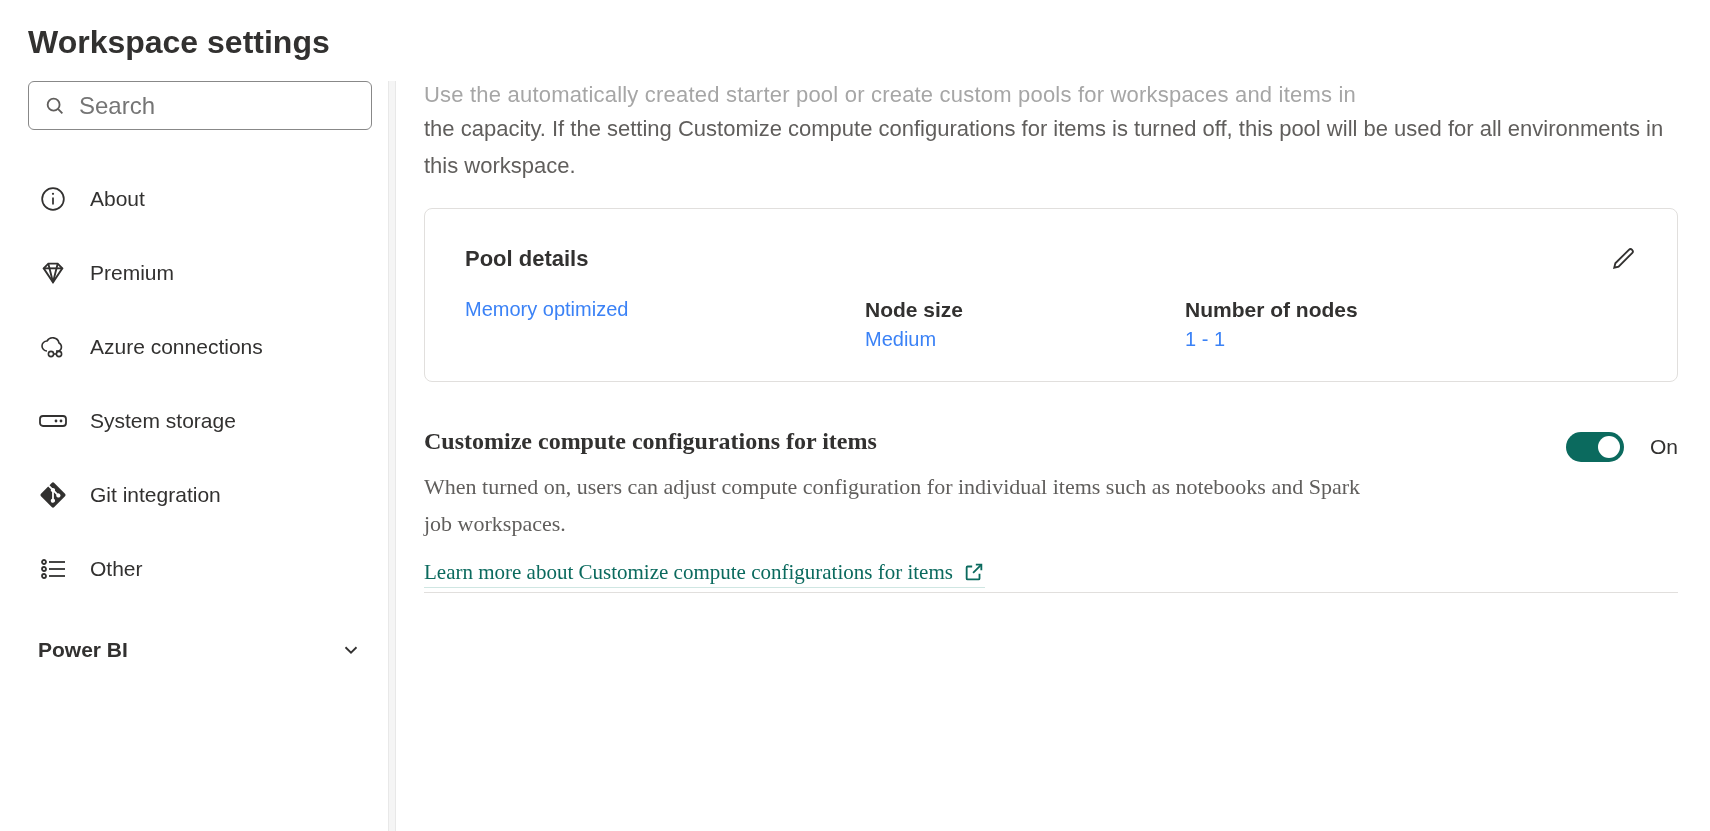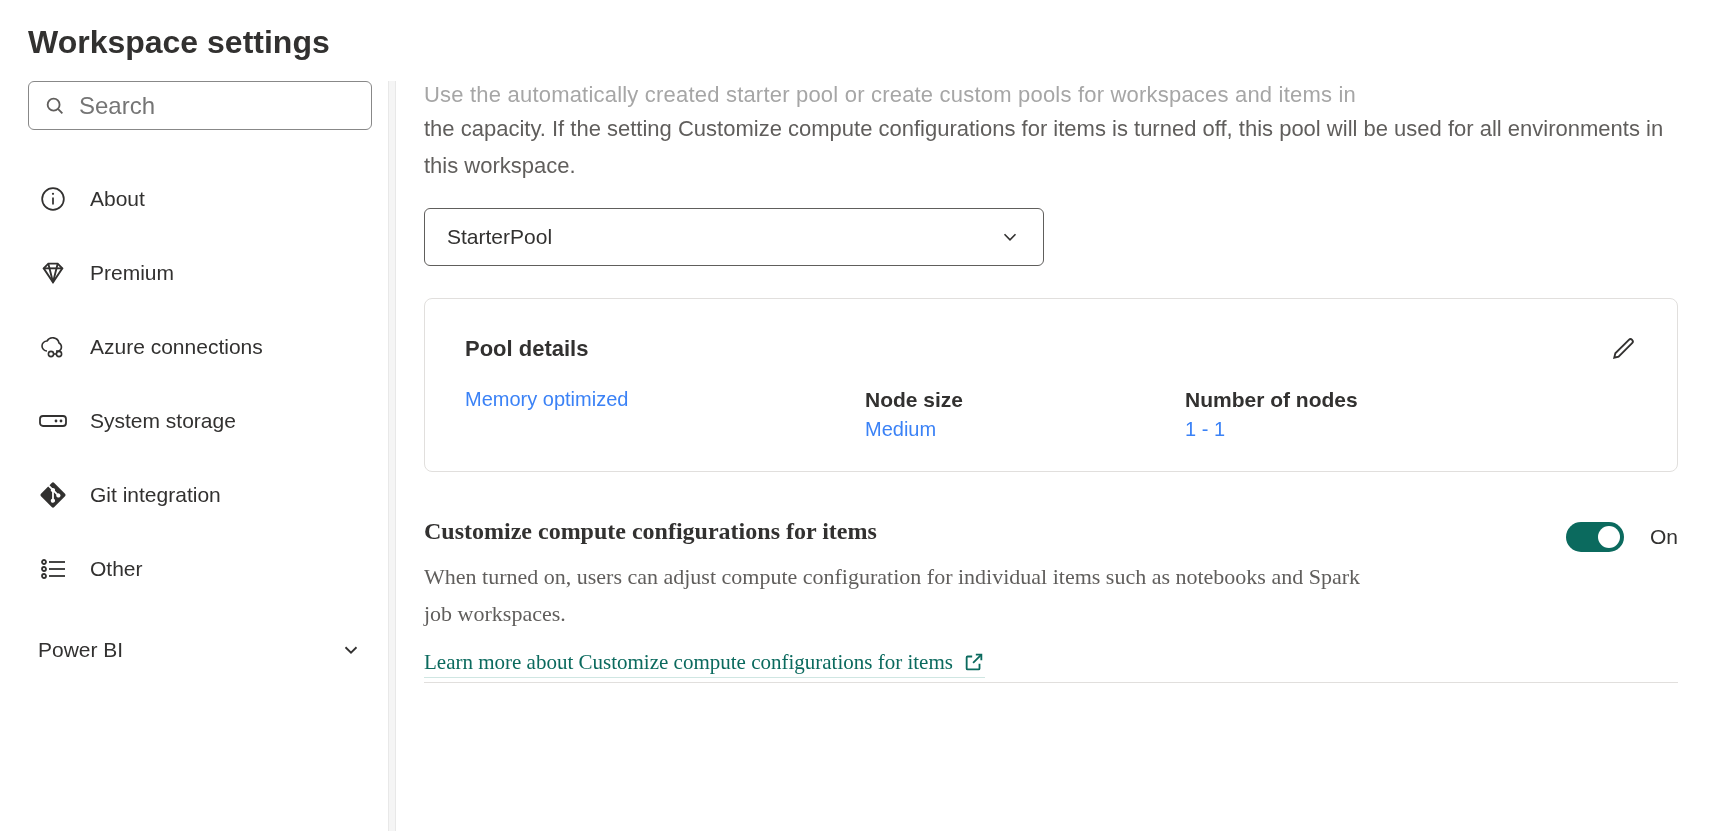--- a/index.html
+++ b/index.html
@@ -70,21 +70,21 @@
       align-items: center;
       justify-content: center;
       color: #323130;
     }
     .group-header {
       display: flex;
       align-items: center;
       justify-content: space-between;
       padding: 28px 10px 10px 10px;
       font-size: 21px;
-      font-weight: 400;
+      font-weight: 700;
       color: #323130;
       cursor: pointer;
     }
     .main {
       flex: 1;
       padding: 0 32px 0 28px;
       overflow: hidden;
     }
     .trunc-line {
       font-size: 22px;
@@ -298,28 +298,20 @@
       </span>
     </div>
   </aside>
 
   <div class="divider"></div>
 
   <main class="main">
     <div class="trunc-line">Use the automatically created starter pool or create custom pools for workspaces and items in</div>
     <div class="desc">the capacity. If the setting Customize compute configurations for items is turned off, this pool will be used for all environments in this workspace.</div>
 
-    <div class="select">
-      <span>StarterPool</span>
-      <span>
-        <svg width="22" height="22" viewBox="0 0 24 24" fill="none" stroke="#323130" stroke-width="1.8">
-            <polyline points="6 9 12 15 18 9"></polyline>
-          </svg>
-      </span>
-    </div>
 
     <div class="card">
       <div class="card-header">
         <div class="card-title">Pool details</div>
         <span style="cursor:pointer;">
           <svg width="26" height="26" viewBox="0 0 24 24" fill="none" stroke="#323130" stroke-width="1.7">
               <path d="M16.5 3.5a2.12 2.12 0 0 1 3 3L7 19l-4 1 1-4Z"></path>
             </svg>
         </span>
       </div>

